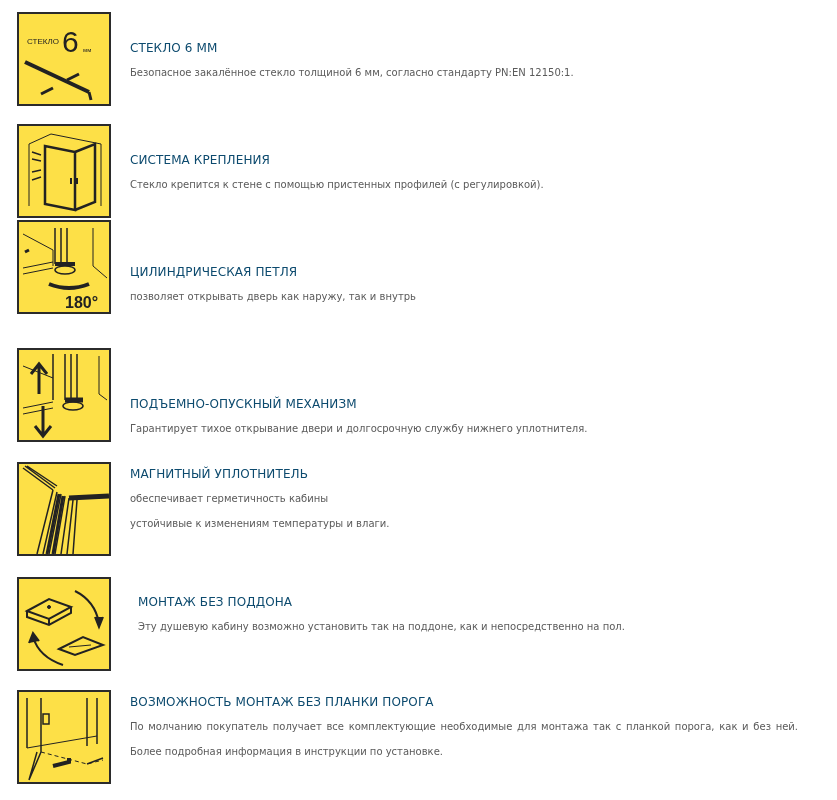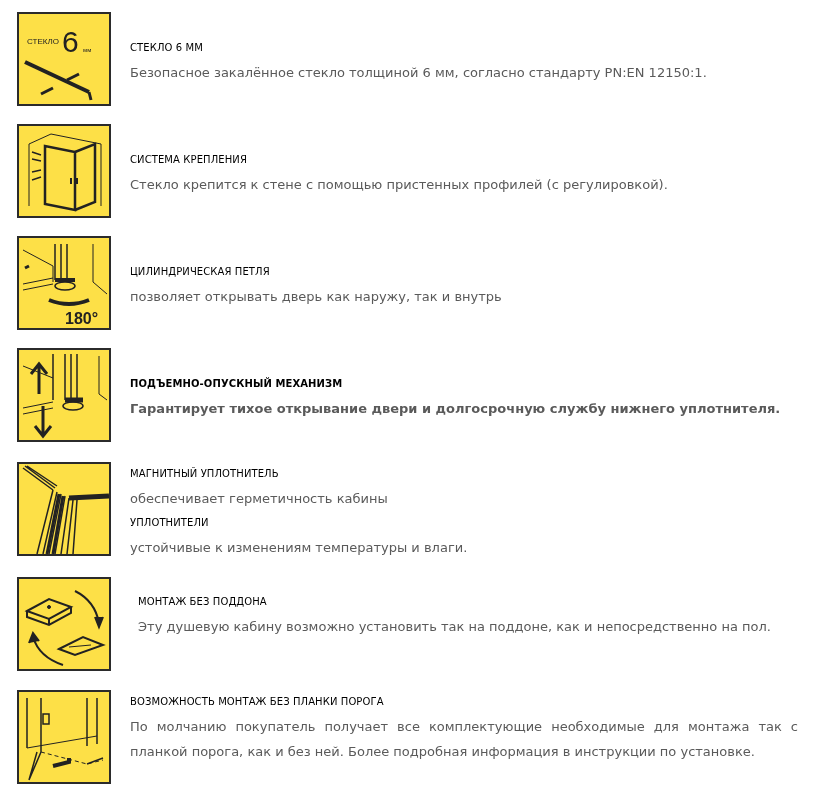--- a/index.html
+++ b/index.html
@@ -3,22 +3,22 @@
 <meta charset="utf-8">
 <style>
   html, body { margin: 0; padding: 0; background: #ffffff; }
   body { width: 837px; height: 800px; position: relative; overflow: hidden;
          font-family: "DejaVu Sans", "Liberation Sans", sans-serif; color: #555555; }
   .item { position: absolute; left: 0; width: 837px; }
   .icon-box { position: absolute; left: 17px; width: 90px; height: 90px;
               border: 2px solid #2b2b2b; background: #fde047; box-sizing: content-box; }
   .icon-box svg { width: 90px; height: 90px; display: block; }
   .text { position: absolute; left: 130px; width: 680px; }
-  .title { font-size: 10px; line-height: 24px; color: #000000; letter-spacing: 0.1px; }
-  .desc { font-size: 13px; line-height: 25px; color: #5a5a5a; }
+  .title { font-size: 12px; line-height: 24px; color: #0c4a6e; letter-spacing: 0.1px; }
+  .desc { font-size: 10px; line-height: 25px; color: #5a5a5a; }
   .desc.justify { text-align: justify; width: 668px; }
 </style>
 </head>
 <body>
 
 <div class="item" style="top:0;">
   <div class="icon-box" style="top:12px;">
     <svg viewBox="0 0 90 90">
       <text x="8" y="30" font-size="8" font-family="Liberation Sans, sans-serif" fill="#222">СТЕКЛО</text>
       <text x="43" y="38" font-size="30" font-family="Liberation Sans, sans-serif" fill="#222">6</text>
@@ -46,21 +46,21 @@
       <path d="M13 26 L22 29 M13 33 L22 35 M13 46 L22 44 M13 54 L22 51" stroke-width="1.5"></path>
     </svg>
   </div>
   <div class="text" style="top:148px;">
     <div class="title">СИСТЕМА КРЕПЛЕНИЯ</div>
     <div class="desc">Стекло крепится к стене с помощью пристенных профилей (с регулировкой).</div>
   </div>
 </div>
 
 <div class="item" style="top:0;">
-  <div class="icon-box" style="top:236px;">
+  <div class="icon-box" style="top:220px;">
     <svg viewBox="0 0 90 90" fill="none" stroke="#222">
       <path d="M4 12 L34 28 L34 44" stroke-width="1"></path>
       <path d="M4 46 L34 40 M4 52 L34 46" stroke-width="1"></path>
       <path d="M36 6 L36 42 M42 6 L42 42 M48 6 L48 42" stroke-width="1.5"></path>
       <path d="M36 42 L56 42" stroke-width="4"></path>
       <ellipse cx="46" cy="48" rx="10" ry="4" stroke-width="1.5"></ellipse>
       <path d="M74 6 L74 44 L88 56" stroke-width="1"></path>
       <path d="M6 30 L10 28" stroke-width="3"></path>
       <path d="M30 62 Q50 70 70 62" stroke-width="4"></path>
       <text x="46" y="86" font-size="16" font-weight="bold" font-family="Liberation Sans, sans-serif" fill="#222" stroke="none">180°</text>
@@ -77,39 +77,38 @@
     <svg viewBox="0 0 90 90" fill="none" stroke="#222">
       <path d="M34 4 L34 50 M46 4 L46 50 M52 4 L52 50 M58 4 L58 50" stroke-width="1.5"></path>
       <path d="M46 50 L64 50" stroke-width="5"></path>
       <ellipse cx="54" cy="56" rx="10" ry="4" stroke-width="1.5"></ellipse>
       <path d="M4 16 L34 28 M4 58 L34 52 M4 64 L34 58" stroke-width="1"></path>
       <path d="M80 6 L80 44 L88 50" stroke-width="1"></path>
       <path d="M20 44 L20 16 M12 24 L20 14 L28 24" stroke-width="3"></path>
       <path d="M24 56 L24 84 M16 76 L24 86 L32 76" stroke-width="3"></path>
     </svg>
   </div>
-  <div class="text" style="top:372px;font-weight:bold;">
+  <div class="text" style="top:392px;">
     <div class="title">ПОДЪЕМНО-ОПУСКНЫЙ МЕХАНИЗМ</div>
     <div class="desc">Гарантирует тихое открывание двери и долгосрочную службу нижнего уплотнителя.</div>
   </div>
 </div>
 
 <div class="item" style="top:0;">
   <div class="icon-box" style="top:462px;">
     <svg viewBox="0 0 90 90" fill="none" stroke="#222">
       <path d="M4 4 L34 26 M6 2 L36 24 M8 2 L38 22" stroke-width="1.5"></path>
       <path d="M50 34 L90 32" stroke-width="5"></path>
       <path d="M34 26 L18 90 M38 28 L24 90 M42 30 L30 90 M46 32 L36 90 M50 34 L42 90 M54 36 L48 90 M58 36 L54 90" stroke-width="1.5"></path>
       <path d="M40 30 L28 90 M44 32 L34 90" stroke-width="3"></path>
     </svg>
   </div>
   <div class="text" style="top:462px;">
     <div class="title">МАГНИТНЫЙ УПЛОТНИТЕЛЬ</div>
     <div class="desc">обеспечивает герметичность кабины</div>
-    <div class="title">УПЛОТНИТЕЛИ</div>
     <div class="desc">устойчивые к изменениям температуры и влаги.</div>
   </div>
 </div>
 
 <div class="item" style="top:0;">
   <div class="icon-box" style="top:577px;">
     <svg viewBox="0 0 90 90" fill="none" stroke="#222">
       <path d="M8 32 L30 20 L52 28 L30 40 Z" stroke-width="2"></path>
       <path d="M8 32 L8 38 L30 46 L52 34 L52 28 M30 40 L30 46" stroke-width="2"></path>
       <circle cx="30" cy="28" r="1.5" fill="#222"></circle>

